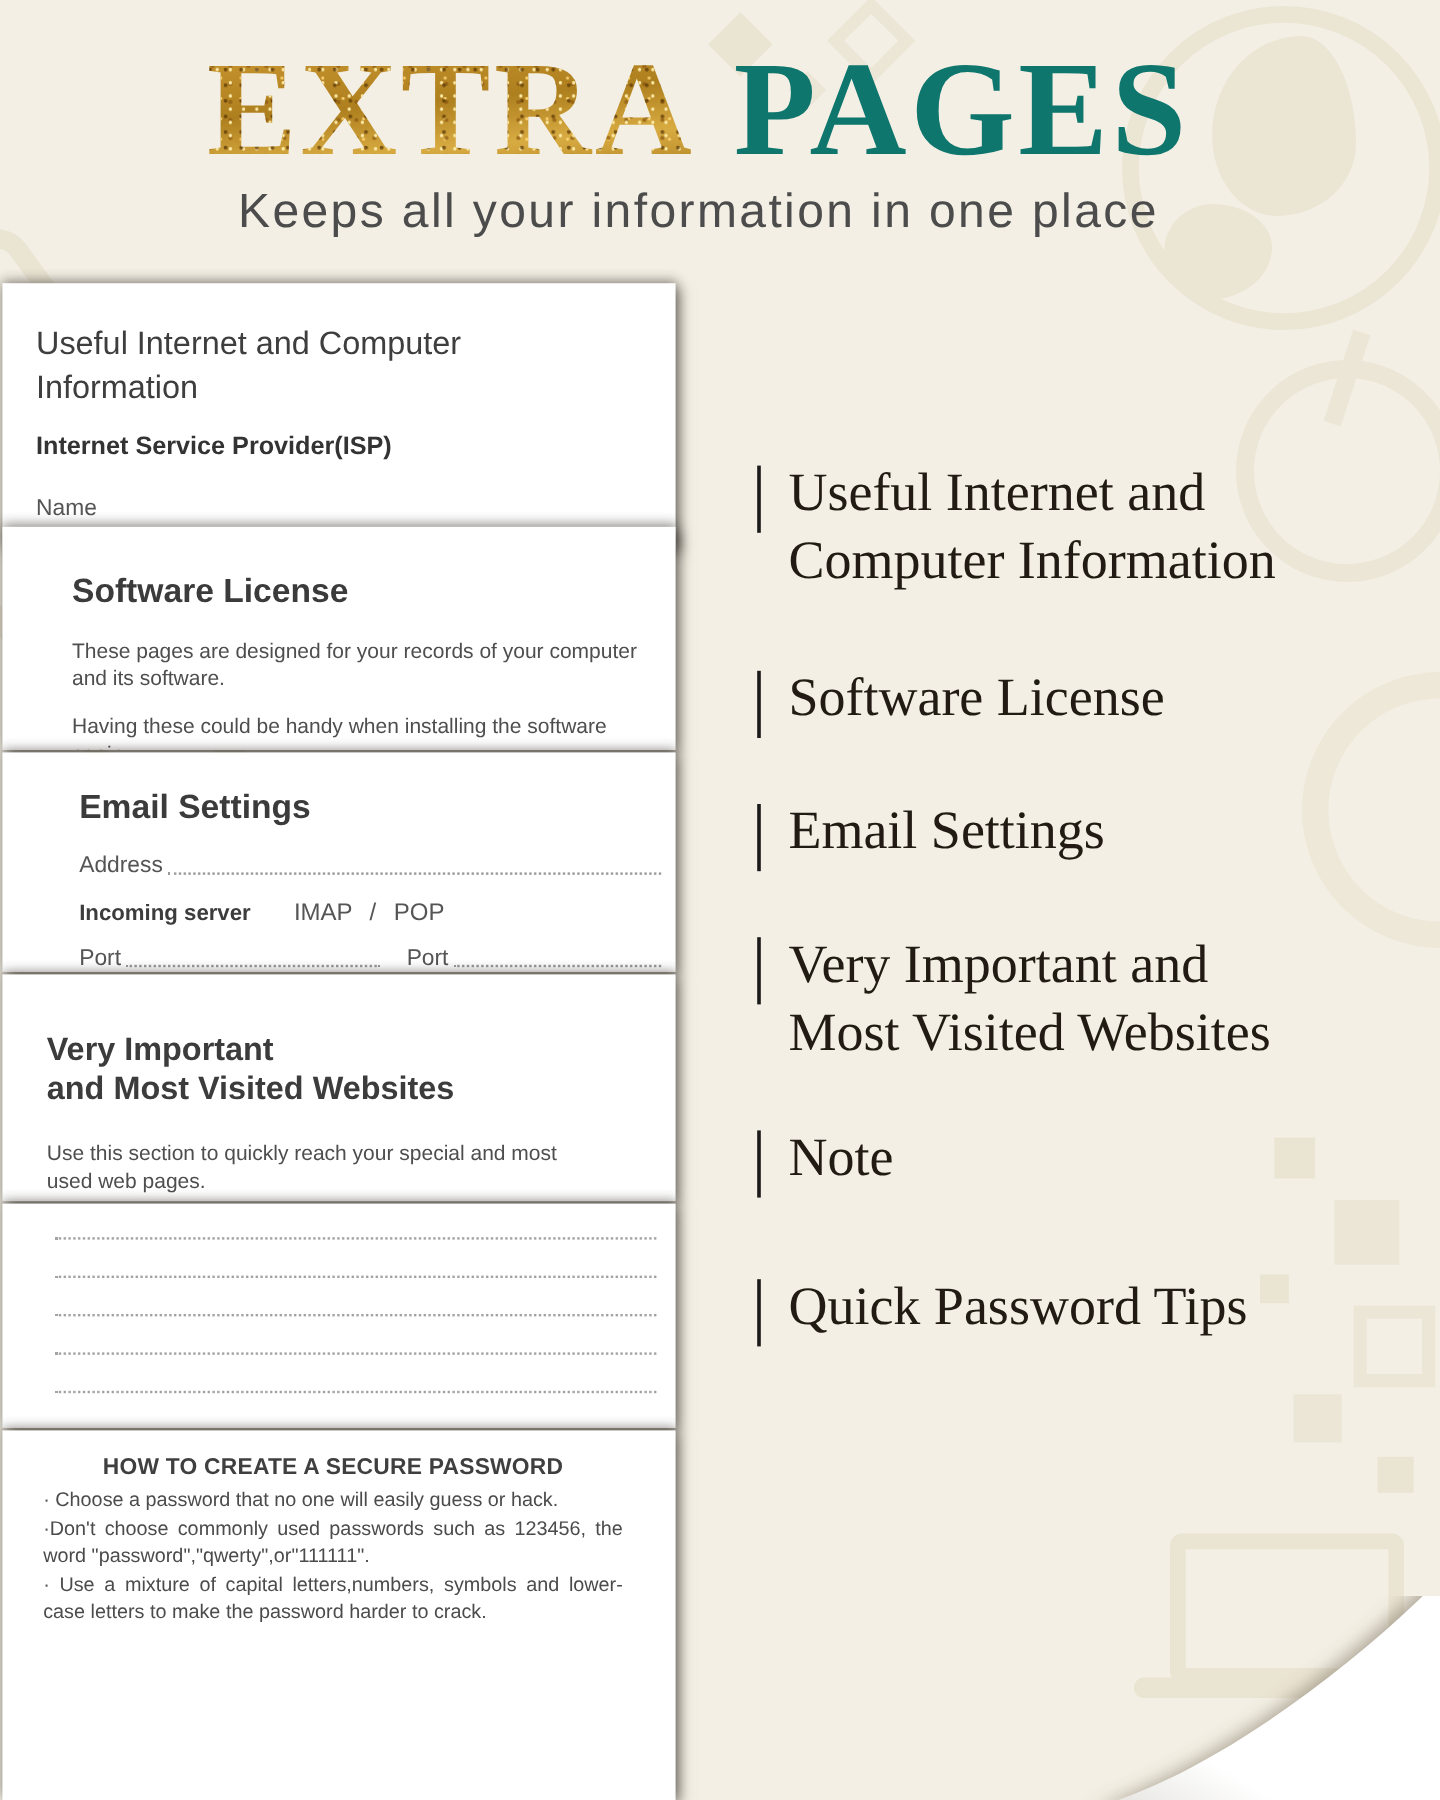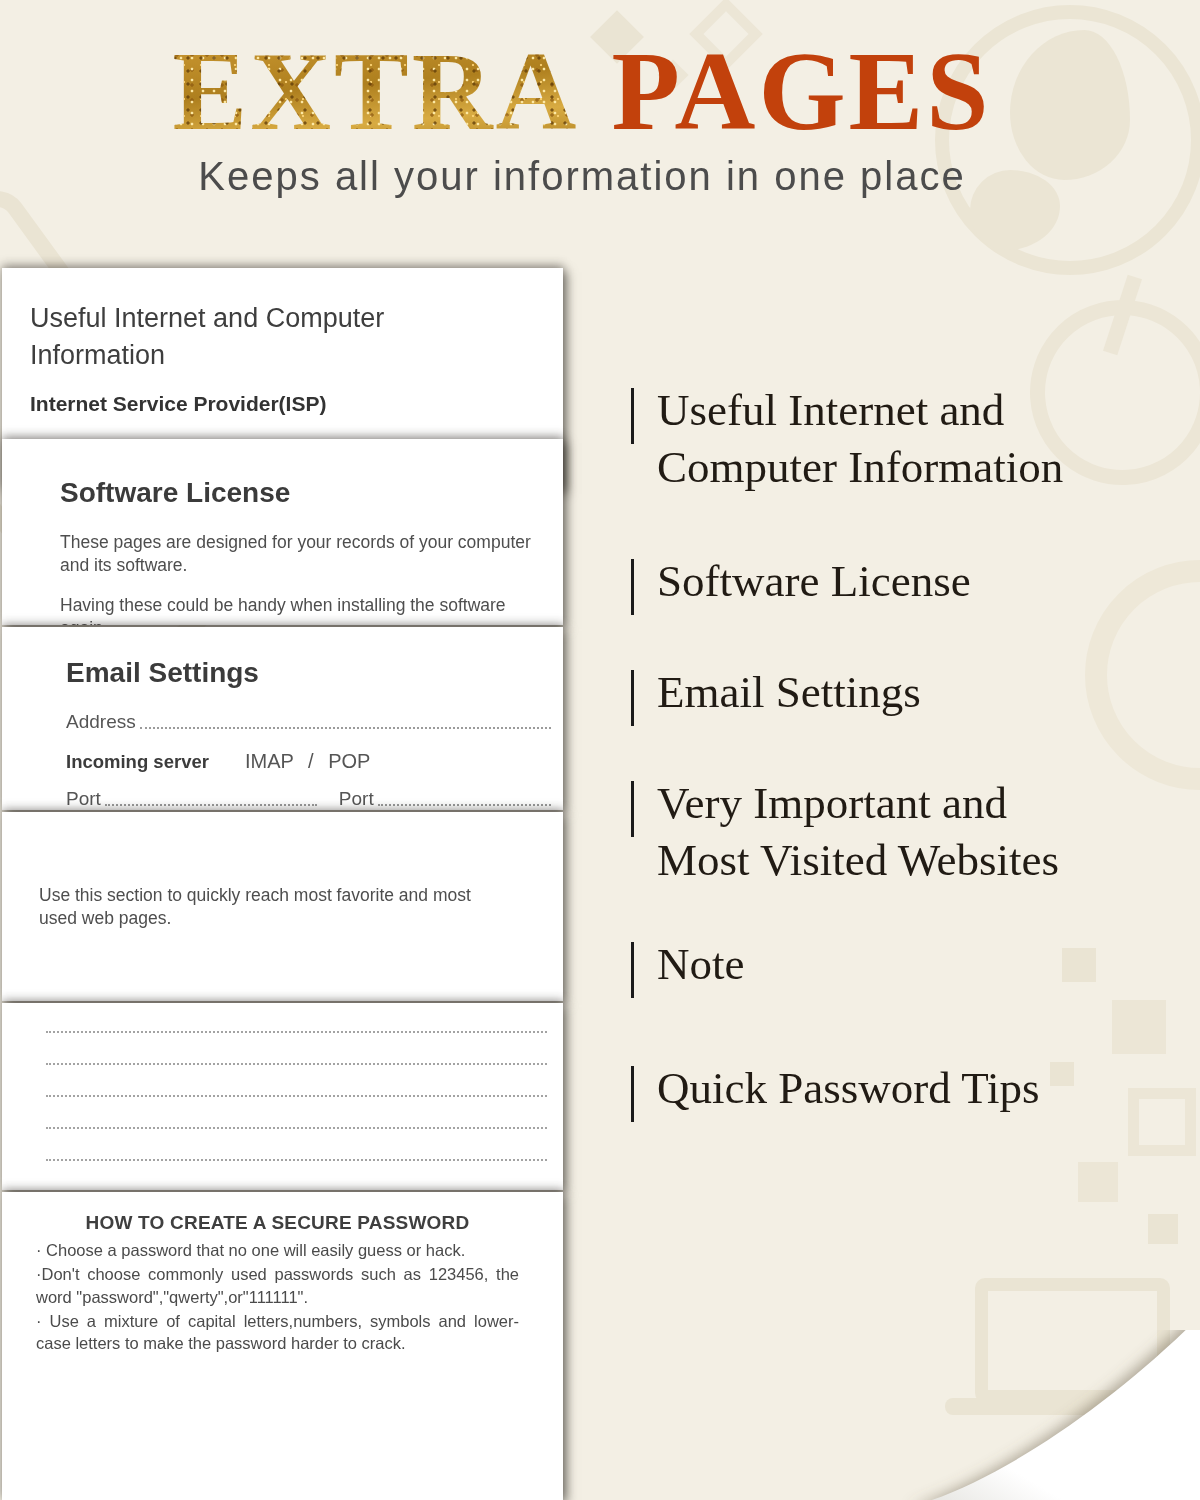--- a/index.html
+++ b/index.html
@@ -36,30 +36,30 @@
     background-image:
       radial-gradient(circle at 3px 3px, rgba(94,58,8,0.75) 1.3px, rgba(0,0,0,0) 1.9px),
       radial-gradient(circle at 9px 7px, rgba(255,236,170,0.95) 1.1px, rgba(0,0,0,0) 1.7px),
       radial-gradient(circle at 5px 11px, rgba(140,88,16,0.7) 1.4px, rgba(0,0,0,0) 2px),
       radial-gradient(circle at 12px 2px, rgba(255,214,120,0.85) 1px, rgba(0,0,0,0) 1.6px),
       linear-gradient(175deg,#cf9c35 0%,#ae7f1e 45%,#d8ab42 70%,#a87a1c 100%);
     background-size:13px 13px,11px 11px,15px 15px,17px 17px,100% 100%;
     -webkit-background-clip:text;background-clip:text;
     color:#bb8a24;-webkit-text-fill-color:transparent;
   }
-  .title-dark{color:#c2410c;margin-left:32px;}
+  .title-dark{color:#0f766e;margin-left:32px;}
   .subtitle{margin-top:6px;font-size:40px;color:#4c4c4c;letter-spacing:2px;}
 
   
   .card{
     position:absolute;left:2px;width:561px;background:#ffffff;
     box-shadow:0 -3px 9px rgba(40,35,30,0.40), 4px 4px 10px rgba(40,35,30,0.50);
     overflow:hidden;box-sizing:border-box;color:#4e4e4e;
   }
-  .card1{top:268px;height:222px;padding:32px 19px 0 28px;}
+  .card1{top:236px;height:222px;padding:32px 19px 0 28px;}
   .card1-title{font-size:27px;line-height:1.38;color:#3e3e3e;white-space:pre-line;}
   .card1-isp{margin-top:17px;font-size:21px;font-weight:bold;color:#333;}
   .fieldrow{display:flex;align-items:flex-end;}
   .fieldlabel{font-size:19px;color:#555;flex-shrink:0;}
   .leader{flex:1;border-bottom:2px dotted #9b9b9b;margin:0 2px 4px 4px;height:0;}
   .card1-namerow{margin-top:29px;}
 
   .card2{top:439px;height:186px;padding:38px 26px 0 58px;}
   .card-h{font-size:28px;font-weight:bold;color:#3b3b3b;}
   .card2 p{margin:0;font-size:17.5px;line-height:1.32;color:#4e4e4e;max-width:480px;}
@@ -155,21 +155,23 @@
   </div>
   <div class="fieldrow card3-hostport">
     <span class="fieldlabel">Port</span>
     <span class="leader leader-host"></span>
     <span class="fieldlabel port-label">Port</span>
     <span class="leader"></span>
   </div>
 </div>
 
 <div class="card card4">
-  <p>Use this section to quickly reach most favorite and most used web pages.</p>
+  <div class="card4-title">Very Important
+and Most Visited Websites</div>
+  <p>Use this section to quickly reach your special and most used web pages.</p>
 </div>
 
 <div class="card card5">
   <div class="rule"></div>
   <div class="rule"></div>
   <div class="rule"></div>
   <div class="rule"></div>
   <div class="rule"></div>
 </div>
 

